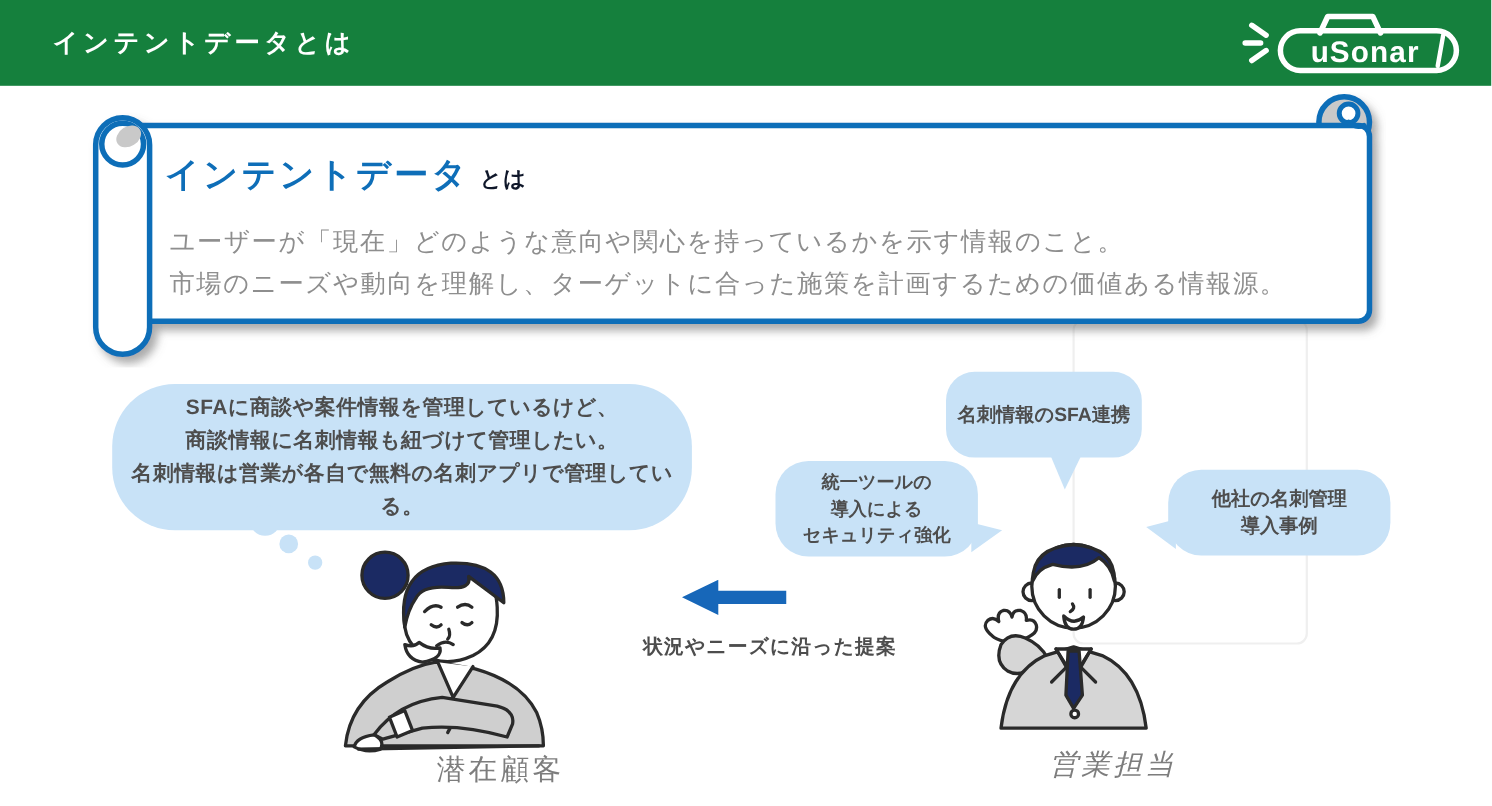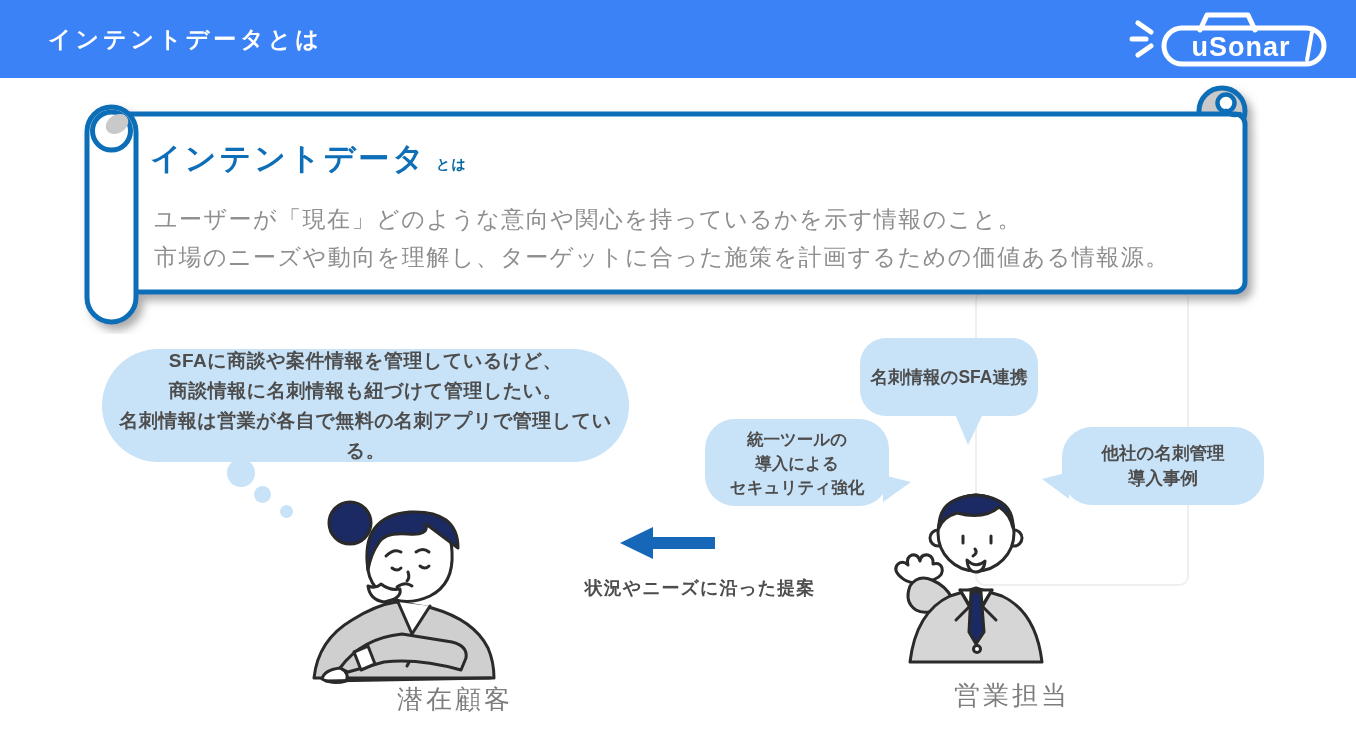--- a/index.html
+++ b/index.html
@@ -6,49 +6,49 @@
   html,body { background:#fff; }
   #canvas {
     position:relative; width:1356px; height:733px; overflow:hidden;
     background:#ffffff;
     font-family:"Liberation Sans","DejaVu Sans",sans-serif;
   }
 
   
   .header {
     position:absolute; left:0; top:0; width:1356px; height:78px;
-    background:#3b82f6; z-index:5;
+    background:#15803d; z-index:5;
   }
   .header-title {
     position:absolute; left:48px; top:50%; transform:translateY(-50%);
     color:#ffffff; font-size:23px; font-weight:bold; letter-spacing:4px;
   }
   .logo { position:absolute; right:22px; top:8px; width:210px; height:62px; }
 
   
   .ghost-rect {
     position:absolute; left:975px; top:290px; width:214px; height:296px;
     border:2px solid #efefef; border-radius:10px; background:transparent; z-index:0;
   }
 
   
   .banner { position:absolute; left:80px; top:84px; width:1180px; height:250px; z-index:2; }
   .banner-svg { position:absolute; left:0; top:0; }
   .banner-title { position:absolute; left:70px; top:54px; display:flex; align-items:baseline; gap:9px; }
   .banner-title-main { font-size:31px; font-weight:bold; color:#0e6eb8; letter-spacing:3px; }
-  .banner-title-sub  { font-size:14px; font-weight:bold; color:#0369a1; letter-spacing:1px; }
+  .banner-title-sub  { font-size:20px; font-weight:bold; color:#0f172a; letter-spacing:1px; }
   .banner-body { position:absolute; left:74px; top:116px; font-size:23px; color:#8e8e8e; line-height:38px; letter-spacing:1.5px; }
 
   
   .bubble {
     position:absolute; background:#c8e2f7; color:#4d4d4d; font-weight:bold;
     display:flex; flex-direction:column; justify-content:center; align-items:center;
     text-align:center; z-index:3;
   }
-  .thought-bubble { left:102px; top:349px; width:527px; height:113px; border-radius:57px; font-size:19px; line-height:30px; letter-spacing:0.5px; }
+  .thought-bubble { left:102px; top:349px; width:527px; height:133px; border-radius:57px; font-size:19px; line-height:30px; letter-spacing:0.5px; }
   .dot { position:absolute; background:#c8e2f7; border-radius:50%; z-index:3; }
   .dot1 { left:227px; top:459px; width:28px; height:28px; }
   .dot2 { left:254px; top:486px; width:17px; height:17px; }
   .dot3 { left:280px; top:505px; width:13px; height:13px; }
 
   .bubble-sfa  { left:860px; top:338px; width:178px; height:78px; border-radius:26px; font-size:17.5px; }
   .bubble-sfa .tail {
     position:absolute; left:95px; bottom:-29px; width:0; height:0;
     border-left:13px solid transparent; border-right:15px solid transparent;
     border-top:31px solid #c8e2f7;
@@ -75,21 +75,21 @@
 
   
   .person { position:absolute; z-index:3; }
   .person-woman { left:298px; top:490px; width:215px; height:195px; }
   .person-man   { left:872px; top:486px; width:196px; height:178px; }
   .person-label {
     position:absolute; color:#7d7d7d; font-size:26px; letter-spacing:3px;
     text-align:right; z-index:3;
   }
   .label-woman { left:298px; top:682px; width:215px; }
-  .label-man   { left:870px; top:678px; width:200px; }
+  .label-man   { left:870px; top:678px; width:200px;font-style:italic; }
 </style>
 </head>
 <body>
 
 <div id="canvas">
 
   <div class="header">
     <div class="header-title">インテントデータとは</div>
     <svg class="logo" viewBox="0 0 210 62">
       <g stroke="#ffffff" fill="none" stroke-linecap="round" stroke-linejoin="round">

